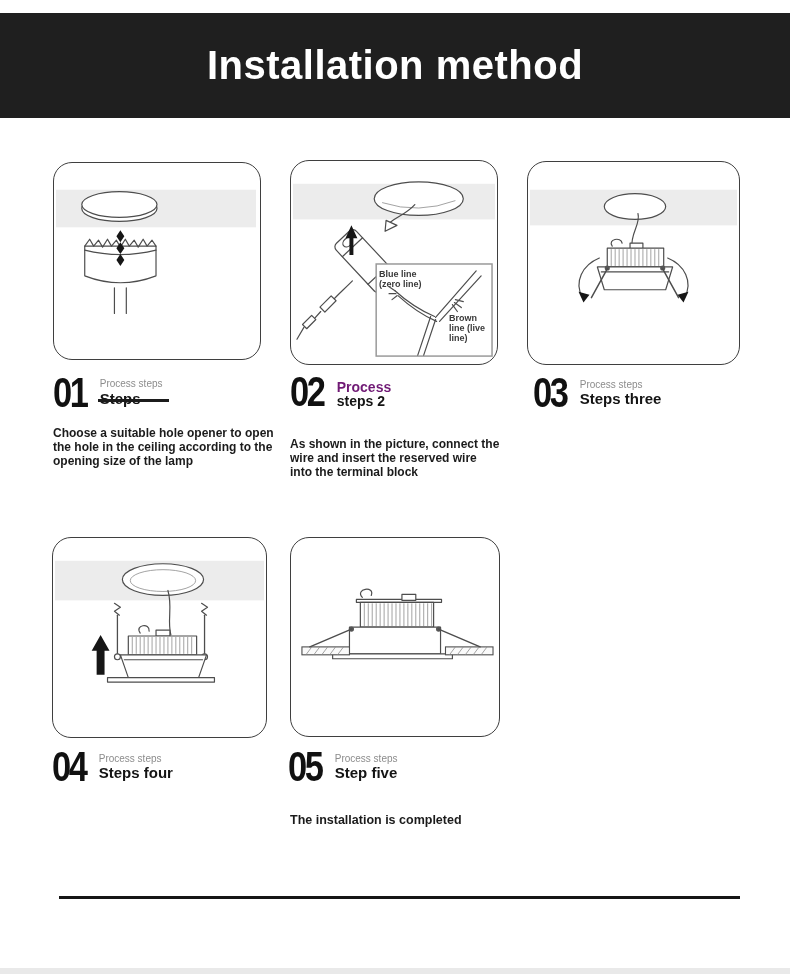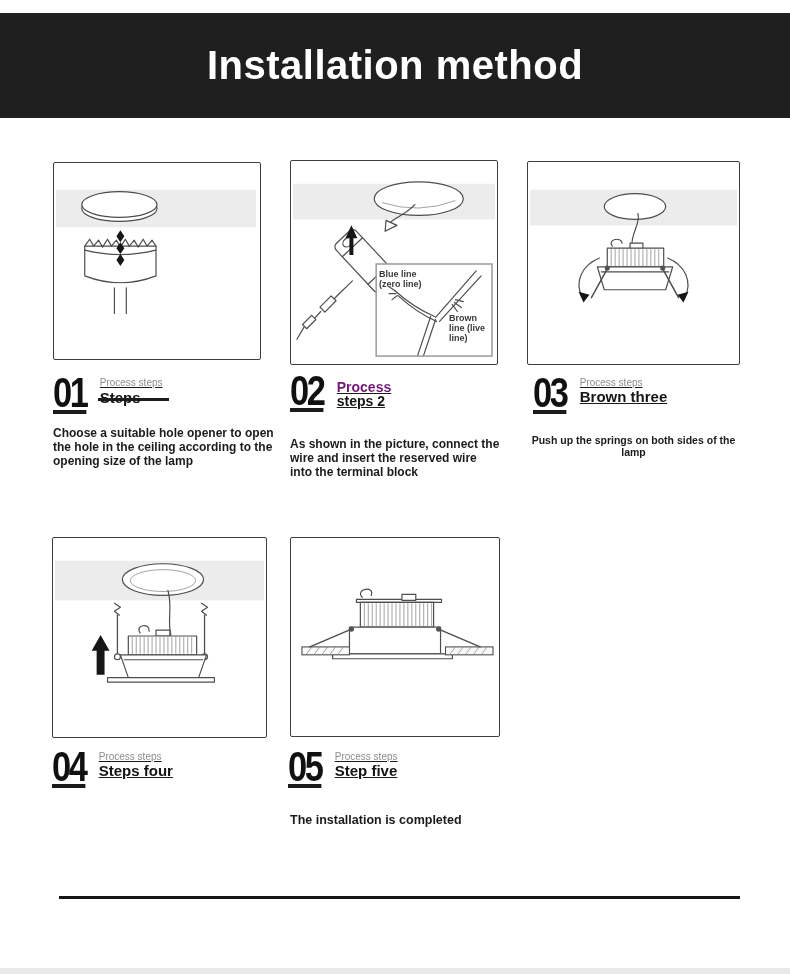--- a/index.html
+++ b/index.html
@@ -3,28 +3,28 @@
 <meta charset="utf-8">
 <style>
   html,body{margin:0;padding:0;background:#fff;}
   .page{position:relative;width:790px;height:974px;background:#ffffff;overflow:hidden;
         font-family:"Liberation Sans","DejaVu Sans",sans-serif;color:#1b1b1b;}
   
   .header{position:absolute;left:0;top:13px;width:790px;height:105px;background:#1f1f1f;
           display:flex;align-items:center;justify-content:center;}
   .header h1{margin:0;color:#fff;font-size:40px;font-weight:bold;letter-spacing:.5px;}
   
-  .panel{position:absolute;background:#fff;border:1.5px solid #3f3f3f;border-radius:2px;box-sizing:border-box;}
+  .panel{position:absolute;background:#fff;border:1.5px solid #3f3f3f;border-radius:19px;box-sizing:border-box;}
   .panel svg{display:block;width:100%;height:100%;}
   .ln{fill:none;stroke:#4d4d4d;stroke-width:1.2;stroke-linecap:round;stroke-linejoin:round;}
   .fw{fill:#fff;stroke:#4d4d4d;stroke-width:1.2;stroke-linejoin:round;}
   .thin{fill:none;stroke:#8a8a8a;stroke-width:.8;}
   .blk{fill:#161616;stroke:none;}
   
-  .caption{position:absolute;display:flex;align-items:flex-start;text-decoration:underline;}
+  .caption{position:absolute;display:flex;align-items:center;}
   .num{font-size:42px;line-height:33px;font-weight:800;color:#111;letter-spacing:-3px;
        transform:scaleX(.82);transform-origin:left top;}
   .texts{margin-left:6px;padding-top:1px;}
   .eyebrow{font-size:10px;line-height:12px;color:#8c8c8c;}
   .label{font-size:15px;line-height:16px;font-weight:bold;color:#141414;margin-top:0;}
   .step1 .label{position:relative;display:inline-block;}
   .step1 .label::after{content:"";position:absolute;left:-2px;right:-28px;top:8px;height:2.5px;background:#1c1c1c;}
   .step2 .eyebrow{font-size:14px;line-height:14px;font-weight:bold;color:#701a75;}
   .step2 .label{font-size:14px;line-height:14px;margin-top:0;}
   
@@ -165,21 +165,21 @@
     <div class="texts" style="padding-top:6px;">
       <div class="eyebrow">Process</div>
       <div class="label">steps 2</div>
     </div>
   </div>
 
   <div class="caption step3" style="left:533px;top:376px;">
     <div class="num">03</div>
     <div class="texts">
       <div class="eyebrow">Process steps</div>
-      <div class="label">Brown three</div>
+      <div class="label">Steps three</div>
     </div>
   </div>
 
   <div class="caption step4" style="left:52px;top:750px;">
     <div class="num">04</div>
     <div class="texts">
       <div class="eyebrow">Process steps</div>
       <div class="label">Steps four</div>
     </div>
   </div>
@@ -187,18 +187,17 @@
   <div class="caption step5" style="left:288px;top:750px;">
     <div class="num">05</div>
     <div class="texts">
       <div class="eyebrow">Process steps</div>
       <div class="label">Step five</div>
     </div>
   </div>
 
   <p class="desc" style="left:53px;top:426px;width:224px;">Choose a suitable hole opener to open the hole in the ceiling according to the opening size of the lamp</p>
   <p class="desc" style="left:290px;top:437px;width:212px;">As shown in the picture, connect the wire and insert the reserved wire into the terminal block</p>
-  <p class="desc center" style="left:527px;top:434px;width:213px;">Push up the springs on both sides of the lamp</p>
   <p class="desc" style="left:290px;top:813px;width:220px;font-size:12.5px;">The installation is completed</p>
 
   <div class="divider"></div>
   <div class="bottom-strip"></div>
 </div>
 
 </body></html>

